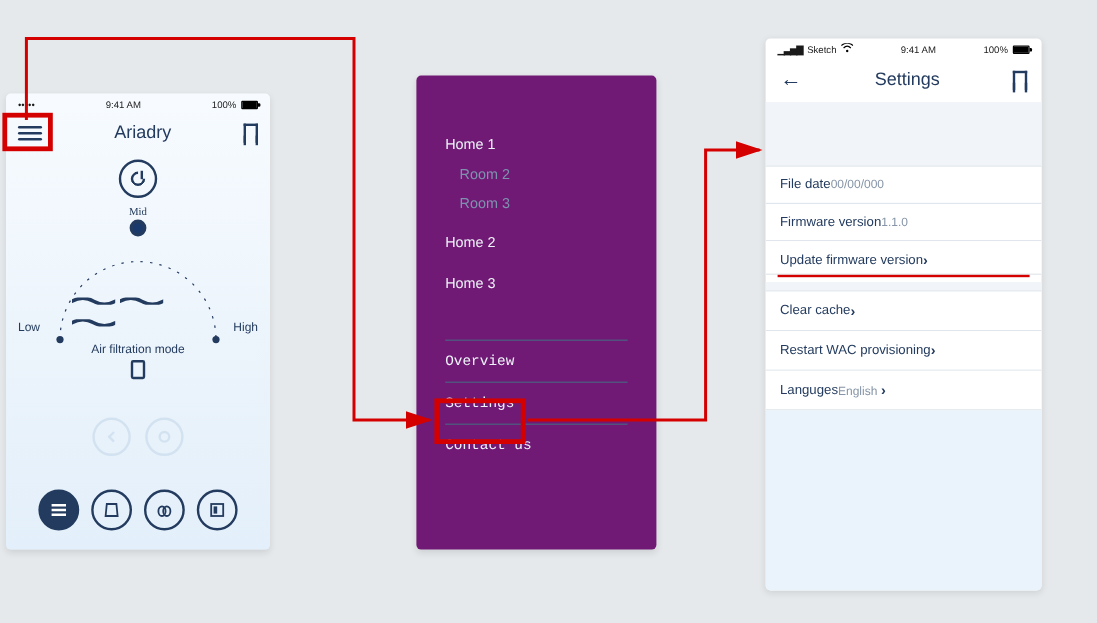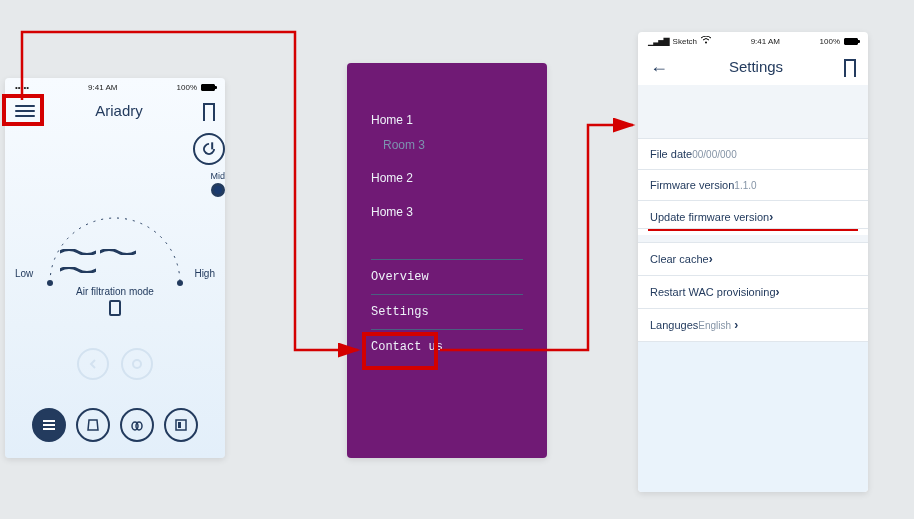--- a/index.html
+++ b/index.html
@@ -39,21 +39,21 @@
     display:flex; align-items:center; justify-content:space-between;
     padding: 6px 10px 4px 10px;
   }
   .hamburger { width:20px; display:flex; flex-direction:column; gap:3px;}
   .hamburger span{height:2px;background:#233b5e;border-radius:1px;}
   .title1 { font-size:15px; color:#233b5e; font-weight:400;}
   .bookmark-ic{width:12px;height:16px;border:2px solid #233b5e;border-bottom:none;position:relative;}
   .bookmark-ic::after{content:"";position:absolute;bottom:-2px;left:-2px;right:-2px;height:8px;background:transparent;
     border-left:2px solid #233b5e;border-right:2px solid #233b5e;}
 
-  .dial-area{ position:relative; height:200px; display:flex; flex-direction:column; align-items:flex-end;}
+  .dial-area{ position:relative; height:200px; display:flex; flex-direction:column; align-items:center;font-family:Liberation Serif, serif;}
   .power-btn{ width:32px;height:32px;border:2px solid #233b5e;border-radius:50%;margin-top:10px;
     display:flex;align-items:center;justify-content:center;}
   .power-glyph{width:12px;height:12px;border:2px solid #233b5e;border-radius:50%;border-top-color:transparent;
     transform:rotate(45deg);position:relative;}
   .power-glyph::after{content:"";position:absolute;left:3px;top:-4px;width:2px;height:7px;background:#233b5e;transform:rotate(-45deg);}
 
   .sel-label{font-size:9px;color:#233b5e;margin-top:6px;}
   .sel-dot{width:14px;height:14px;border:3px solid #233b5e;border-radius:50%;background:#1a3a6e;margin-top:2px;}
 
   .arc{position:absolute;top:80px;left:50%;transform:translateX(-50%);width:150px;height:90px;}
@@ -203,20 +203,21 @@
           <rect x="2" y="2" width="10" height="10" stroke="#233b5e" stroke-width="1.5" fill="none"></rect>
           <rect x="4" y="4" width="3" height="6" fill="#233b5e"></rect>
         </svg>
     </div>
   </div>
 </div>
 
 <div class="phone phone2">
   <div class="menu-list">
     <div class="menu-home">Home 1</div>
+    <div class="menu-room">Room 2</div>
     <div class="menu-room">Room 3</div>
     <div class="menu-home2">Home 2</div>
     <div class="menu-home2" style="margin-top:20px;">Home 3</div>
   </div>
   <div style="height:40px"></div>
   <div class="menu-bot">
     <div class="menu-hr"></div>
     <div class="menu-bot-item">Overview</div>
     <div class="menu-hr"></div>
     <div class="menu-bot-item">Settings</div>

